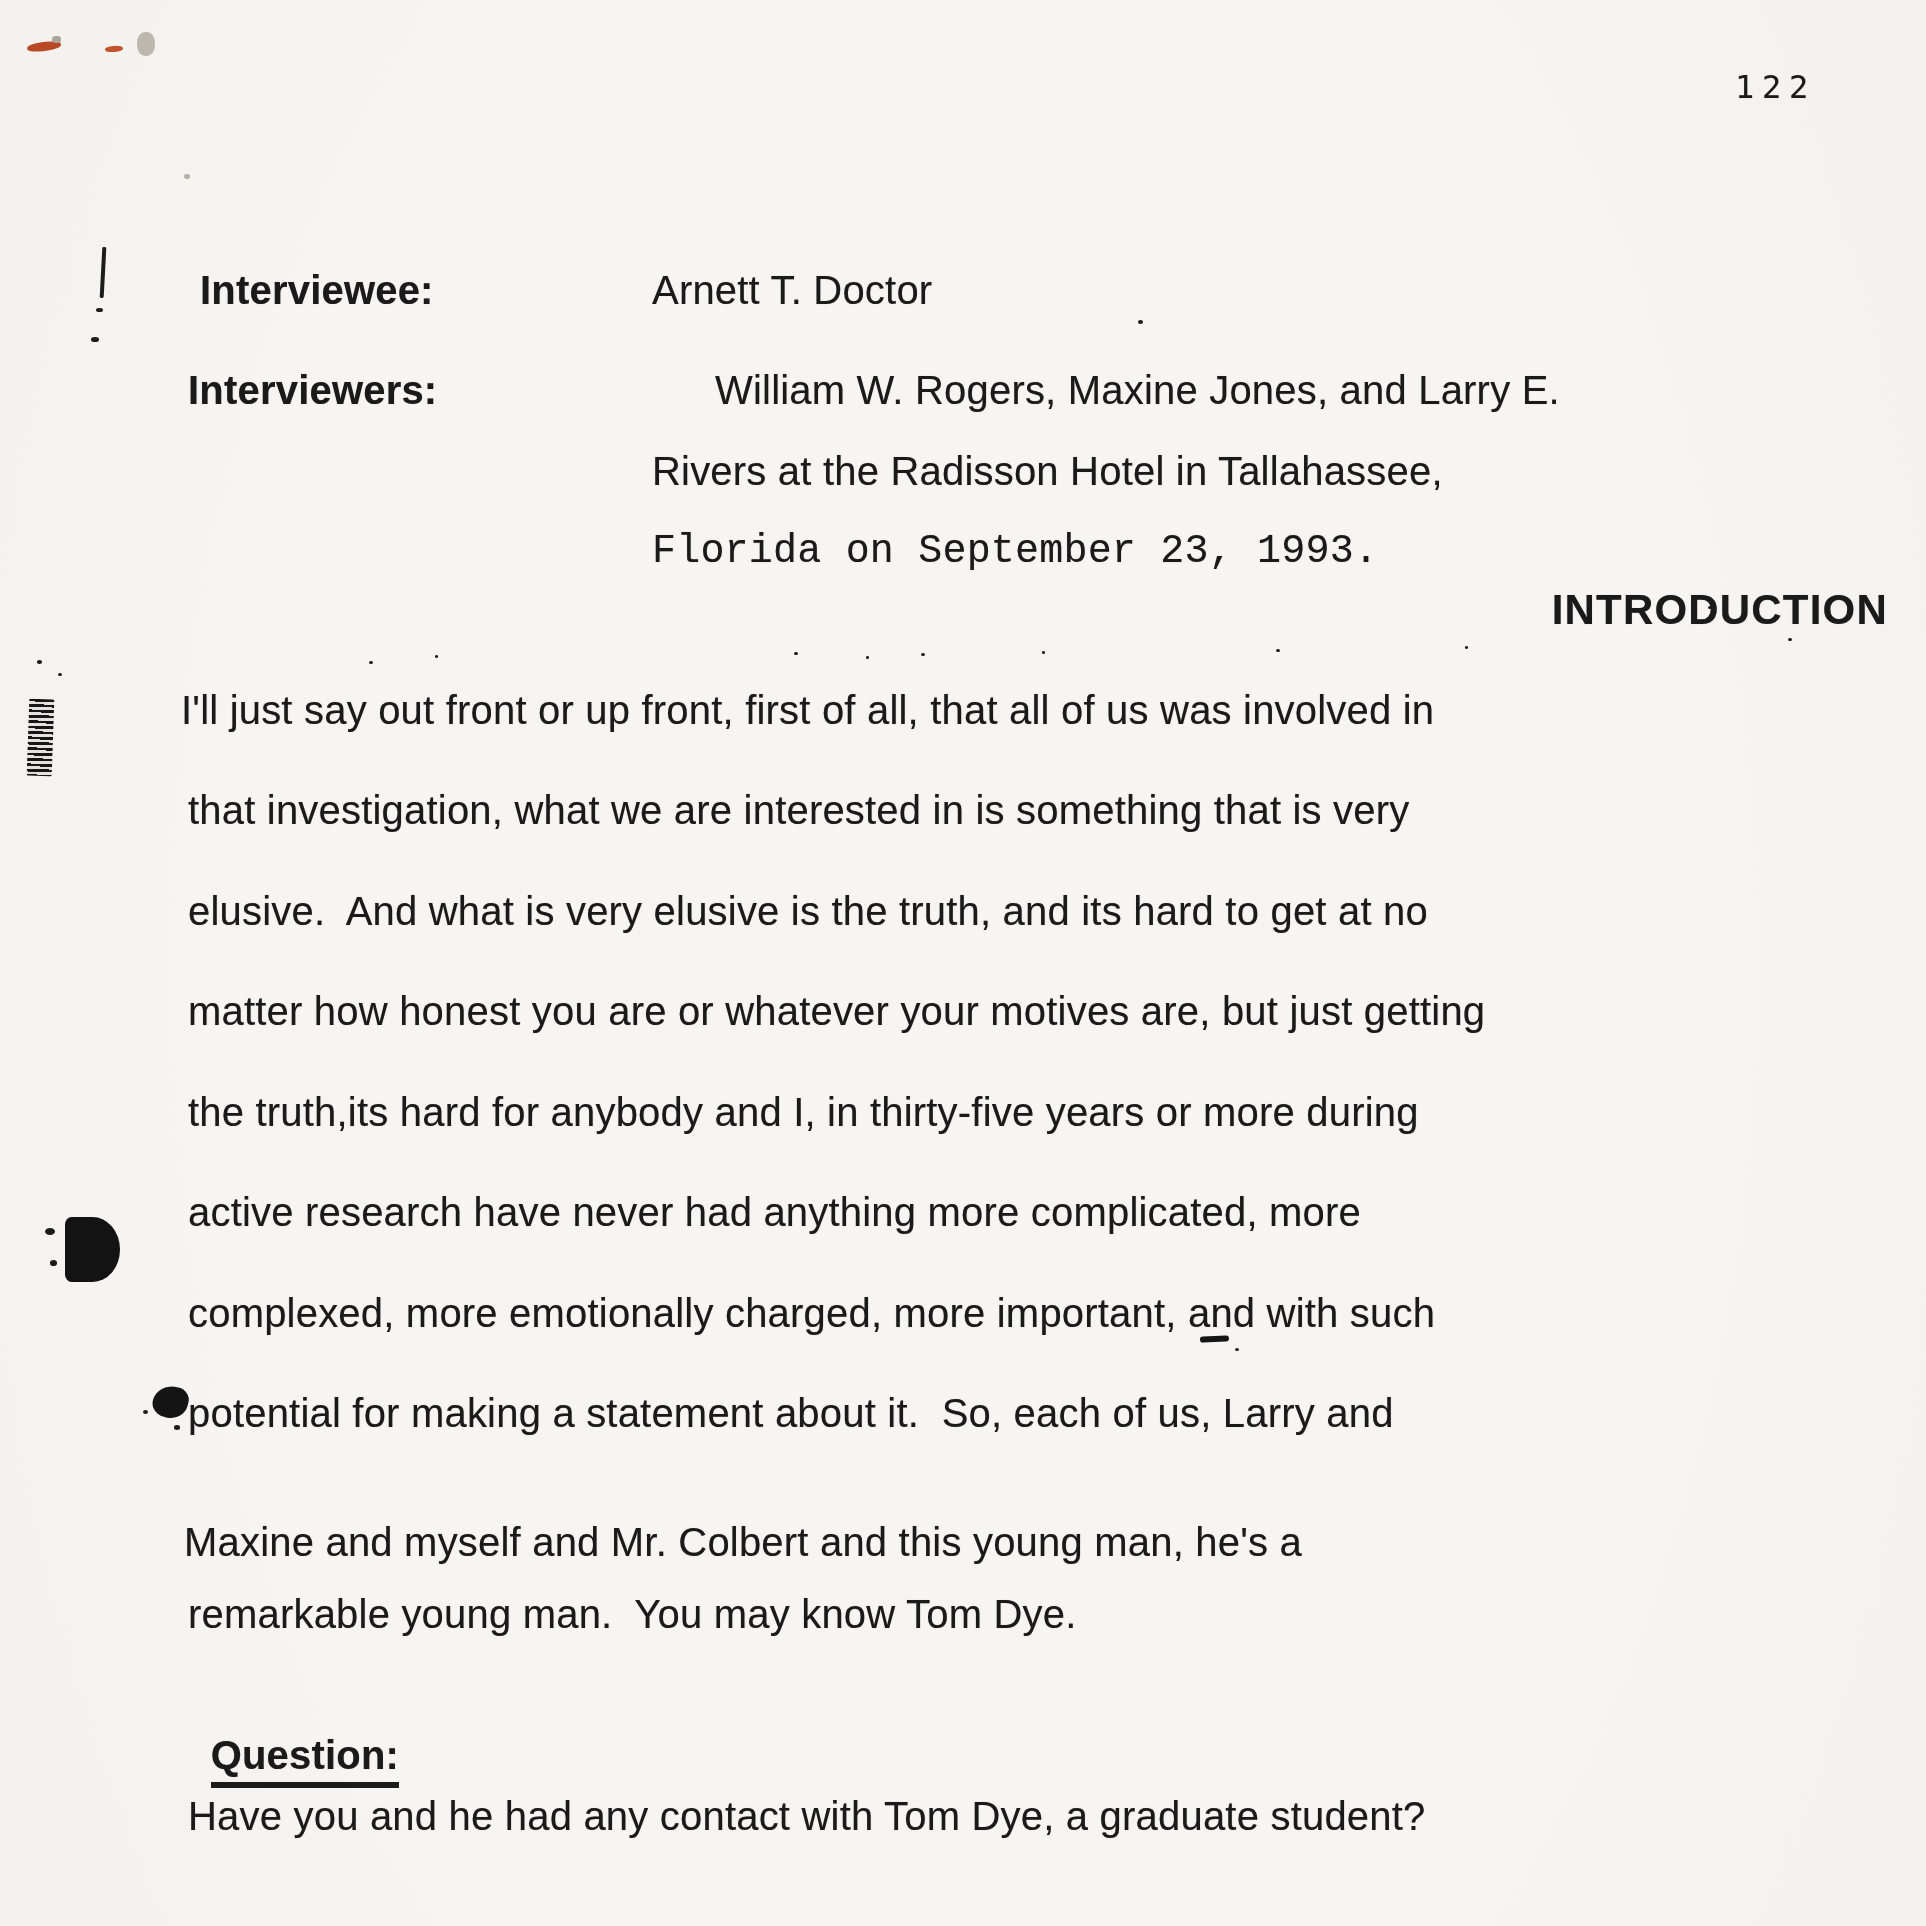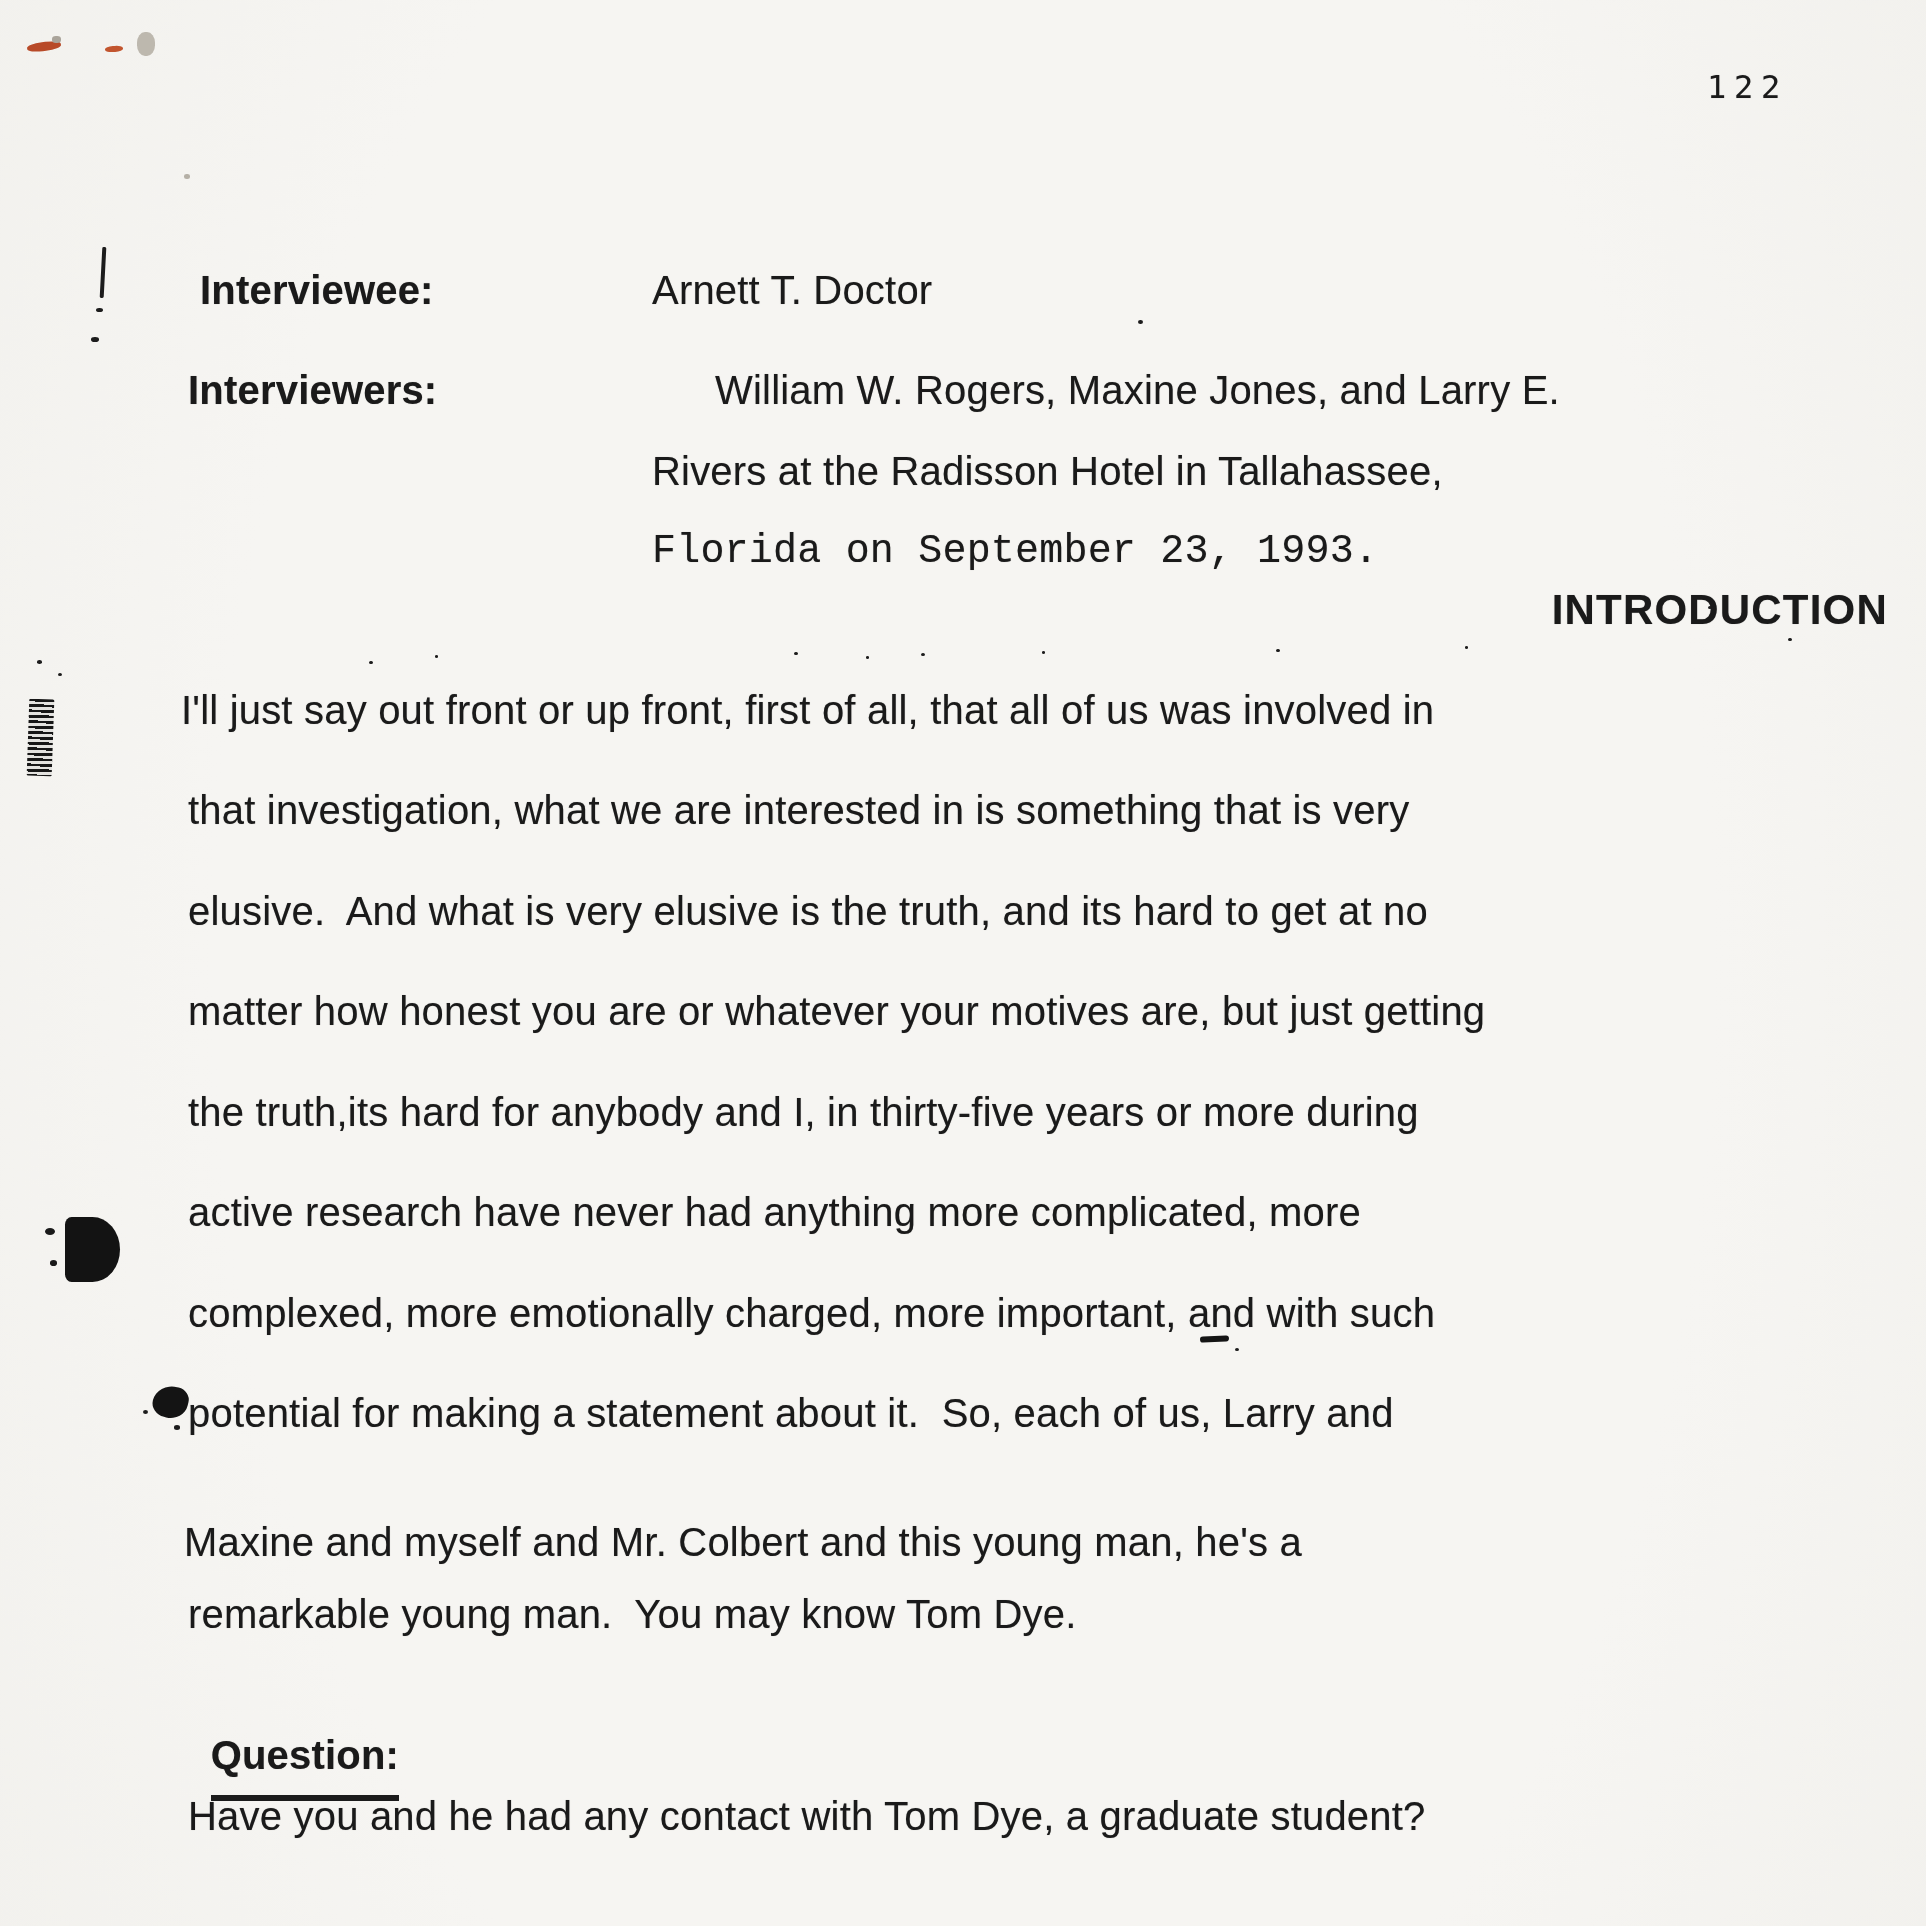--- a/index.html
+++ b/index.html
@@ -10,31 +10,32 @@
     color:#1a1a1a;
   }
   .txt {
     position:absolute; white-space:pre; line-height:1;
     font-size:40px; letter-spacing:0.2px;
     text-shadow:0 0 0.8px rgba(20,20,20,.38);
   }
   .bold { font-weight:700; }
   .uline {
     display:inline-block; font-weight:700;
-    border-bottom:6.2px solid #1b1b1b; padding-bottom:20px;
+    border-bottom:6.2px solid #1b1b1b; padding-bottom:7px;
   }
   .heading {
     position:absolute; left:0; width:1888px; text-align:right;
     font-size:42px; font-weight:700; letter-spacing:1.2px; line-height:1;
     text-shadow:0 0 0.8px rgba(20,20,20,.4); white-space:pre;
   }
   .pagenum {
     position:absolute; font-family:"DejaVu Sans Mono", monospace;
     font-size:32px; letter-spacing:7.7px; line-height:1;
     text-shadow:0 0 0.8px rgba(20,20,20,.35);
+    margin-left:28px;
   }
   
   .art { position:absolute; }
   .dot { position:absolute; background:#1c1c1c; border-radius:50%; }
   .blob-half {
     position:absolute; left:65px; top:1217px; width:55px; height:65px;
     background:#131313; border-radius:12% 50% 50% 12% / 12% 50% 50% 12%;
     box-shadow:-14.6px -7px 0 -24px #131313;
   }
   .blob-half::before { content:""; position:absolute; left:-20px; top:10.8px; width:10px; height:7px; background:#1a1a1a; border-radius:50%; }

